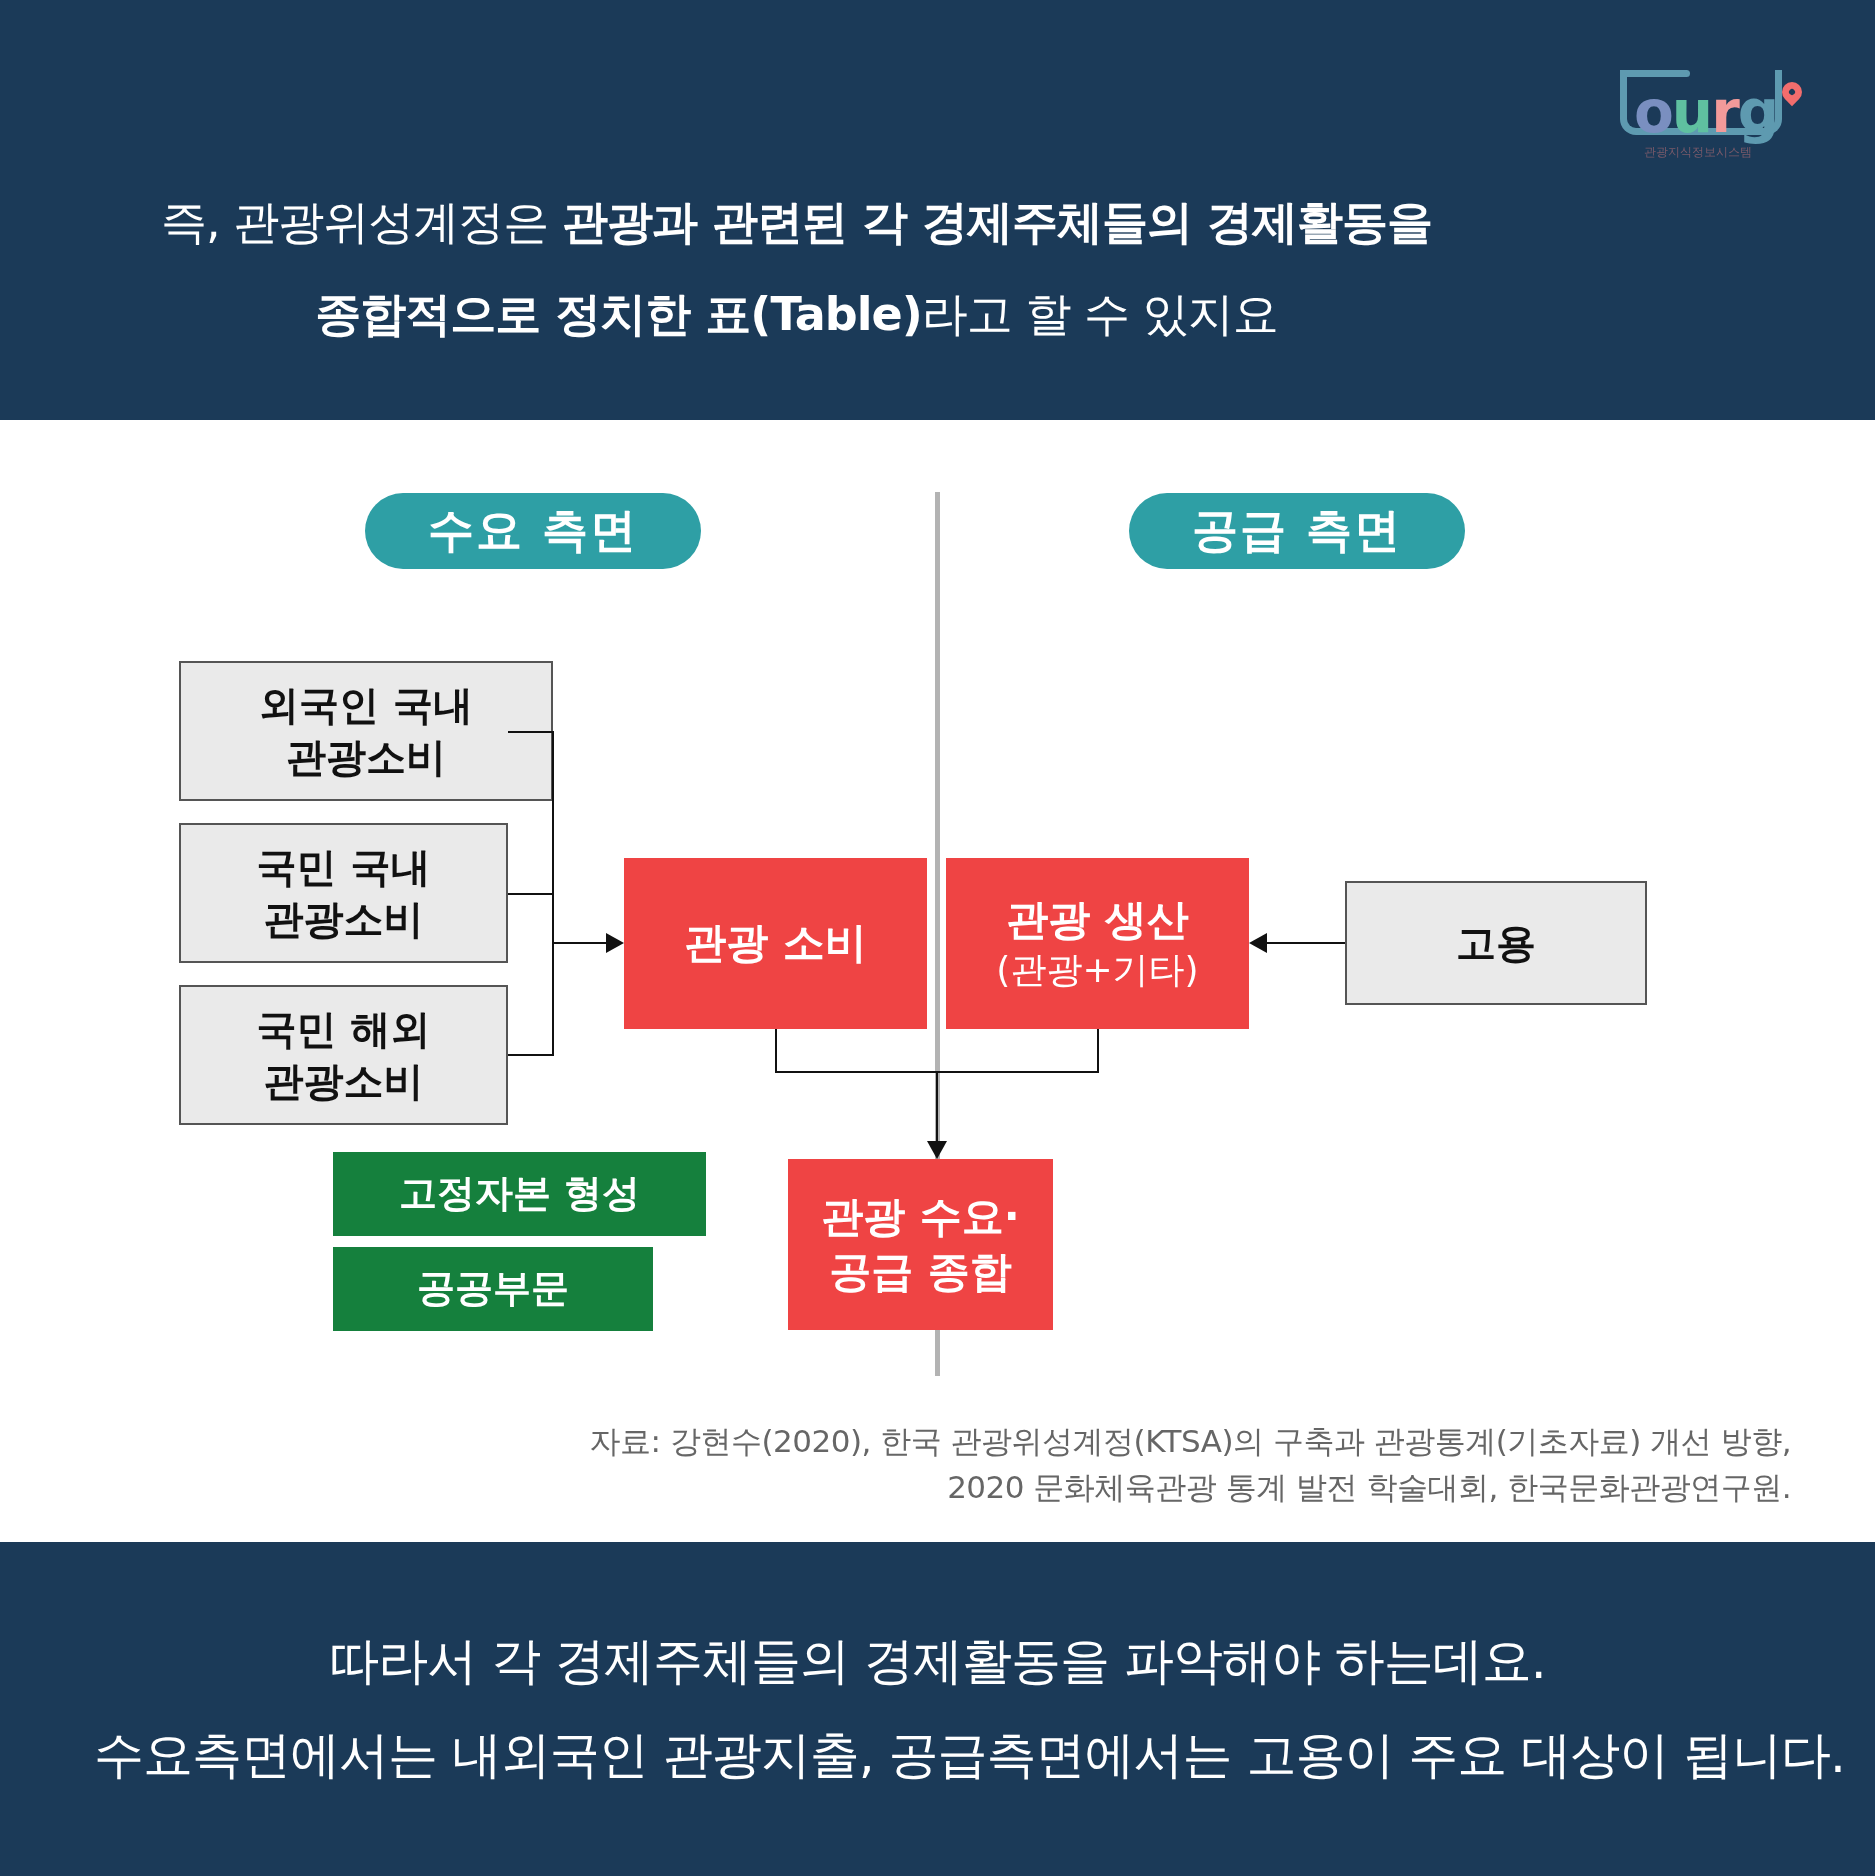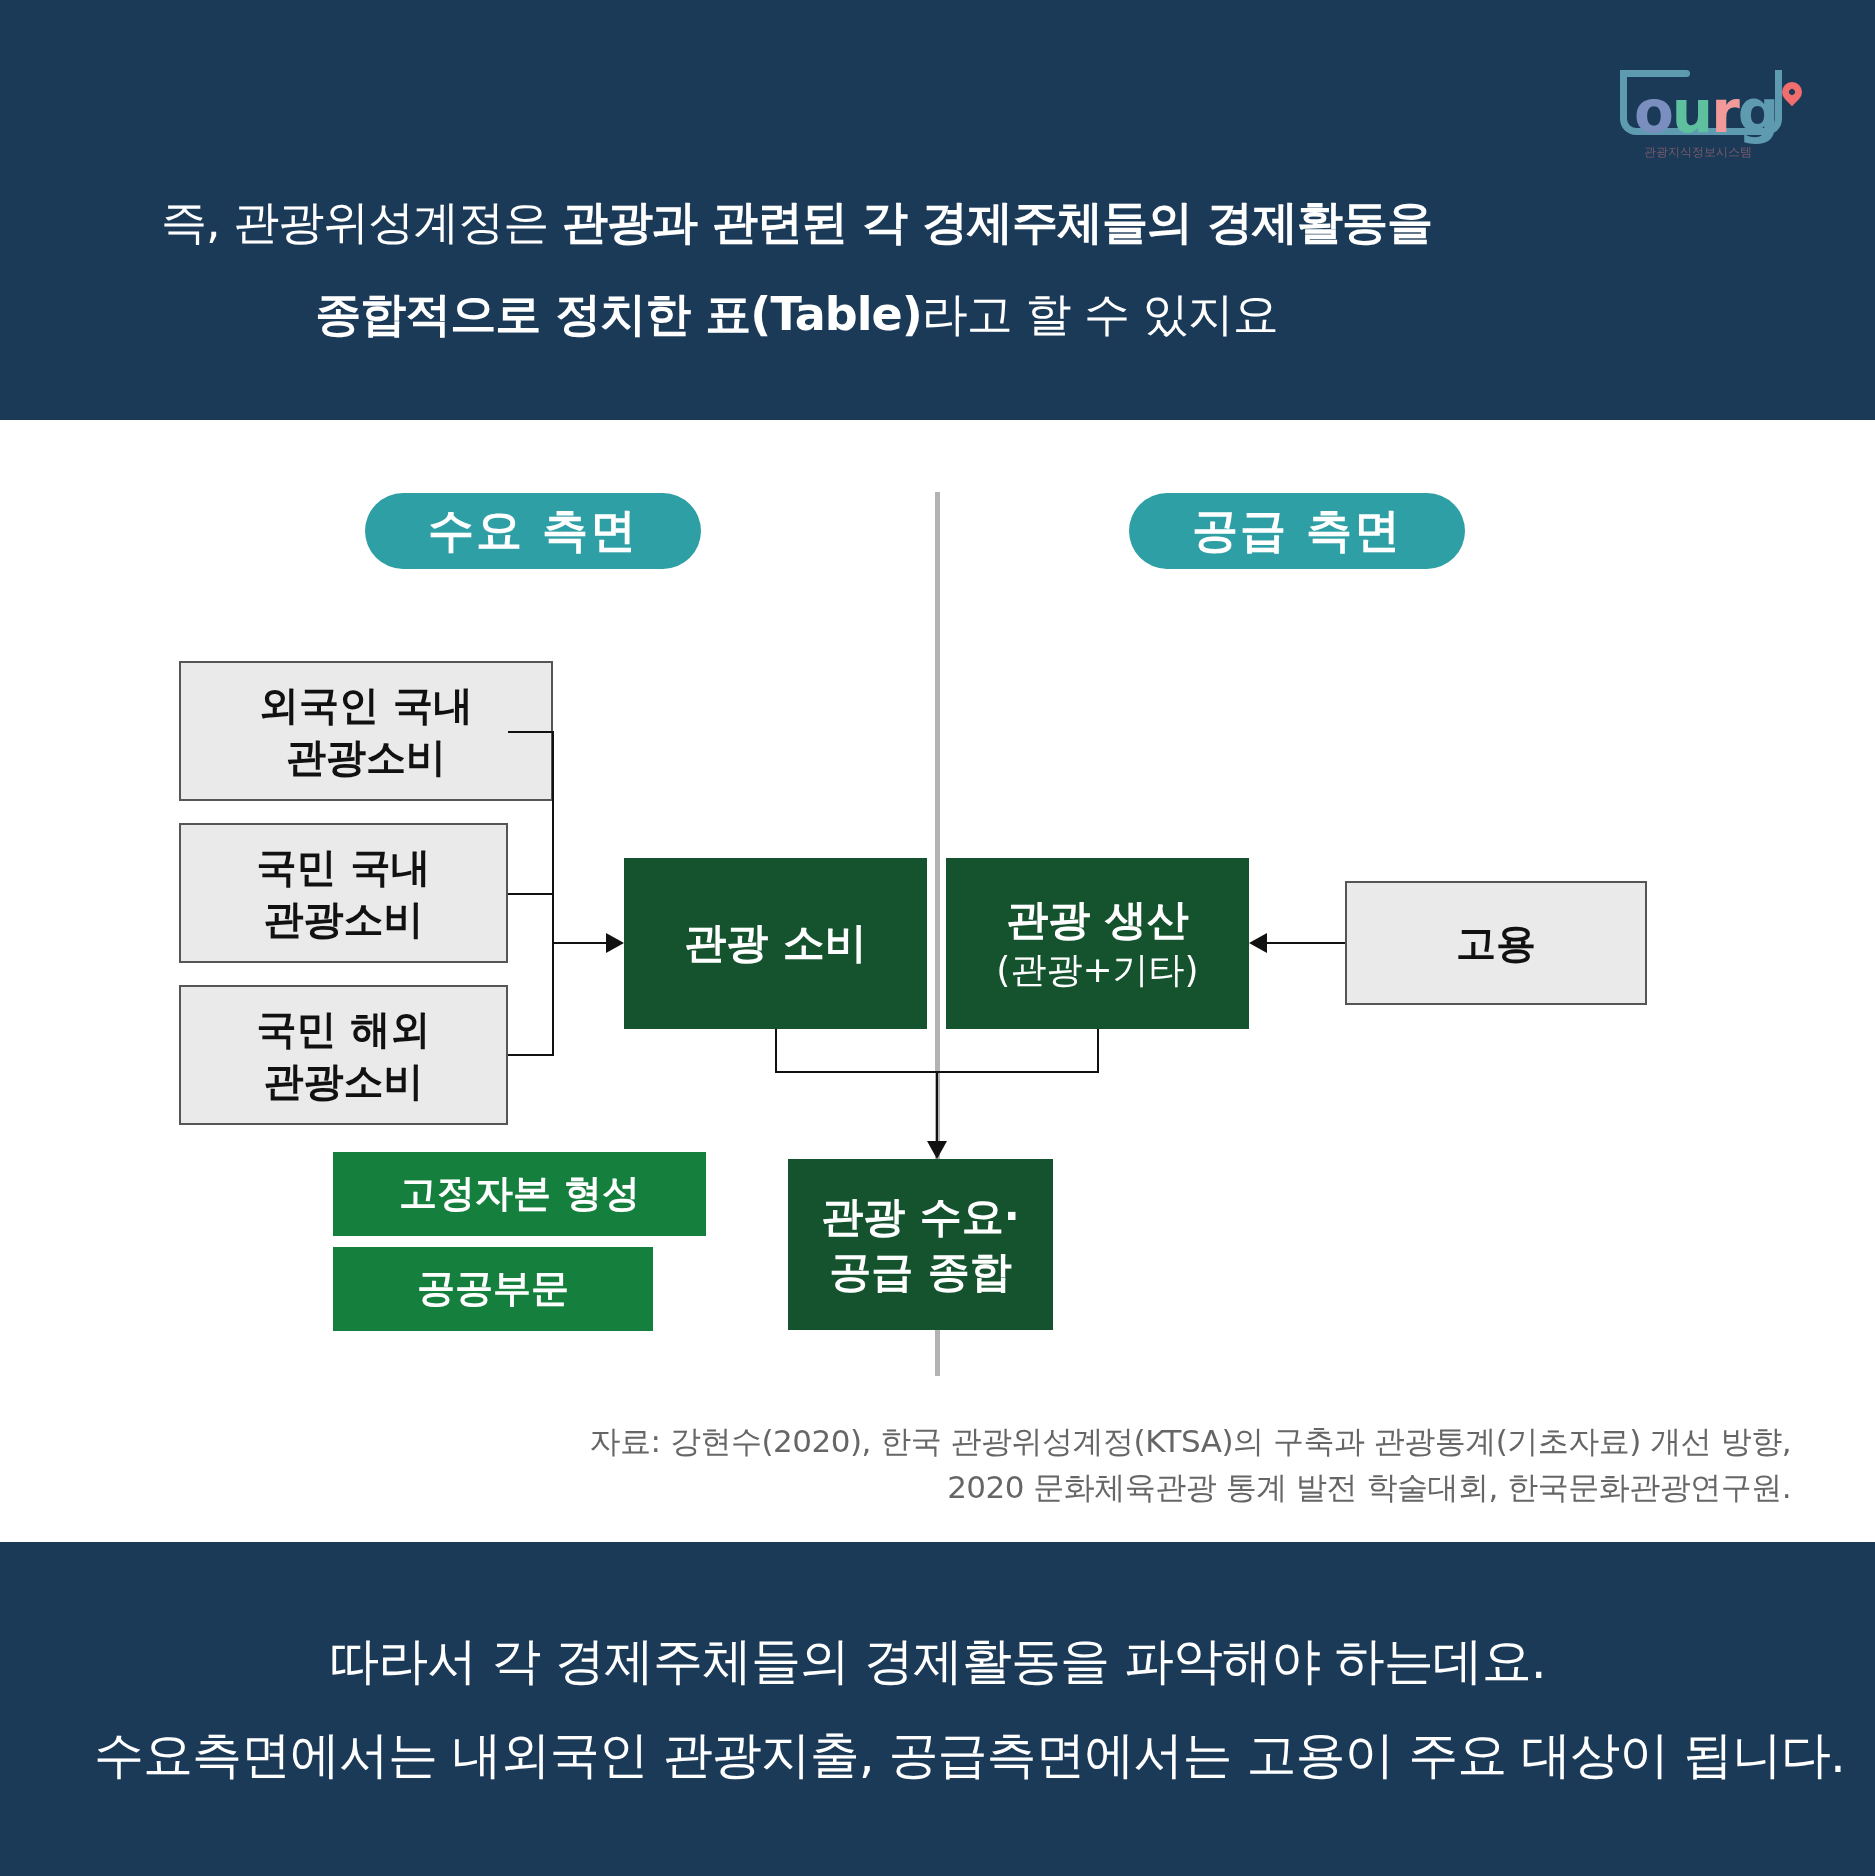--- a/index.html
+++ b/index.html
@@ -33,21 +33,21 @@
     background: #2e9fa5; color: #ffffff; font-weight: bold; font-size: 46px;
     display: flex; align-items: center; justify-content: center; letter-spacing: 2px;
   }
   .pill-demand { left: 365px; }
   .pill-supply { left: 1129px; }
 
   .divider { position: absolute; left: 935px; top: 492px; width: 5px; height: 884px; background: #b3b3b3; }
 
   .box { position: absolute; display: flex; flex-direction: column; align-items: center; justify-content: center; text-align: center; box-sizing: border-box; line-height: 1.3; }
   .box-light { background: #eaeaea; border: 2px solid #555555; color: #111111; font-size: 40px; font-weight: bold; }
-  .box-navy { background: #14532d; color: #ffffff; font-size: 42px; font-weight: bold; text-align: center; }
+  .box-navy { background: #ef4444; color: #ffffff; font-size: 42px; font-weight: bold; text-align: center; }
   .box-gray { background: #15803d; color: #ffffff; font-size: 38px; font-weight: bold; }
 
   .b-foreign { left: 179px; top: 661px; width: 374px; height: 140px; }
   .b-dom { left: 179px; top: 823px; width: 329px; height: 140px; }
   .b-abroad { left: 179px; top: 985px; width: 329px; height: 140px; }
   .b-consume { left: 624px; top: 858px; width: 303px; height: 171px; }
   .b-produce { left: 946px; top: 858px; width: 303px; height: 171px; }
   .b-employ { left: 1345px; top: 881px; width: 302px; height: 124px; }
   .b-total { left: 772px; top: 1159px; width: 265px; height: 171px; margin-left: 16px; }
   .b-capital { left: 333px; top: 1152px; width: 373px; height: 84px; }

